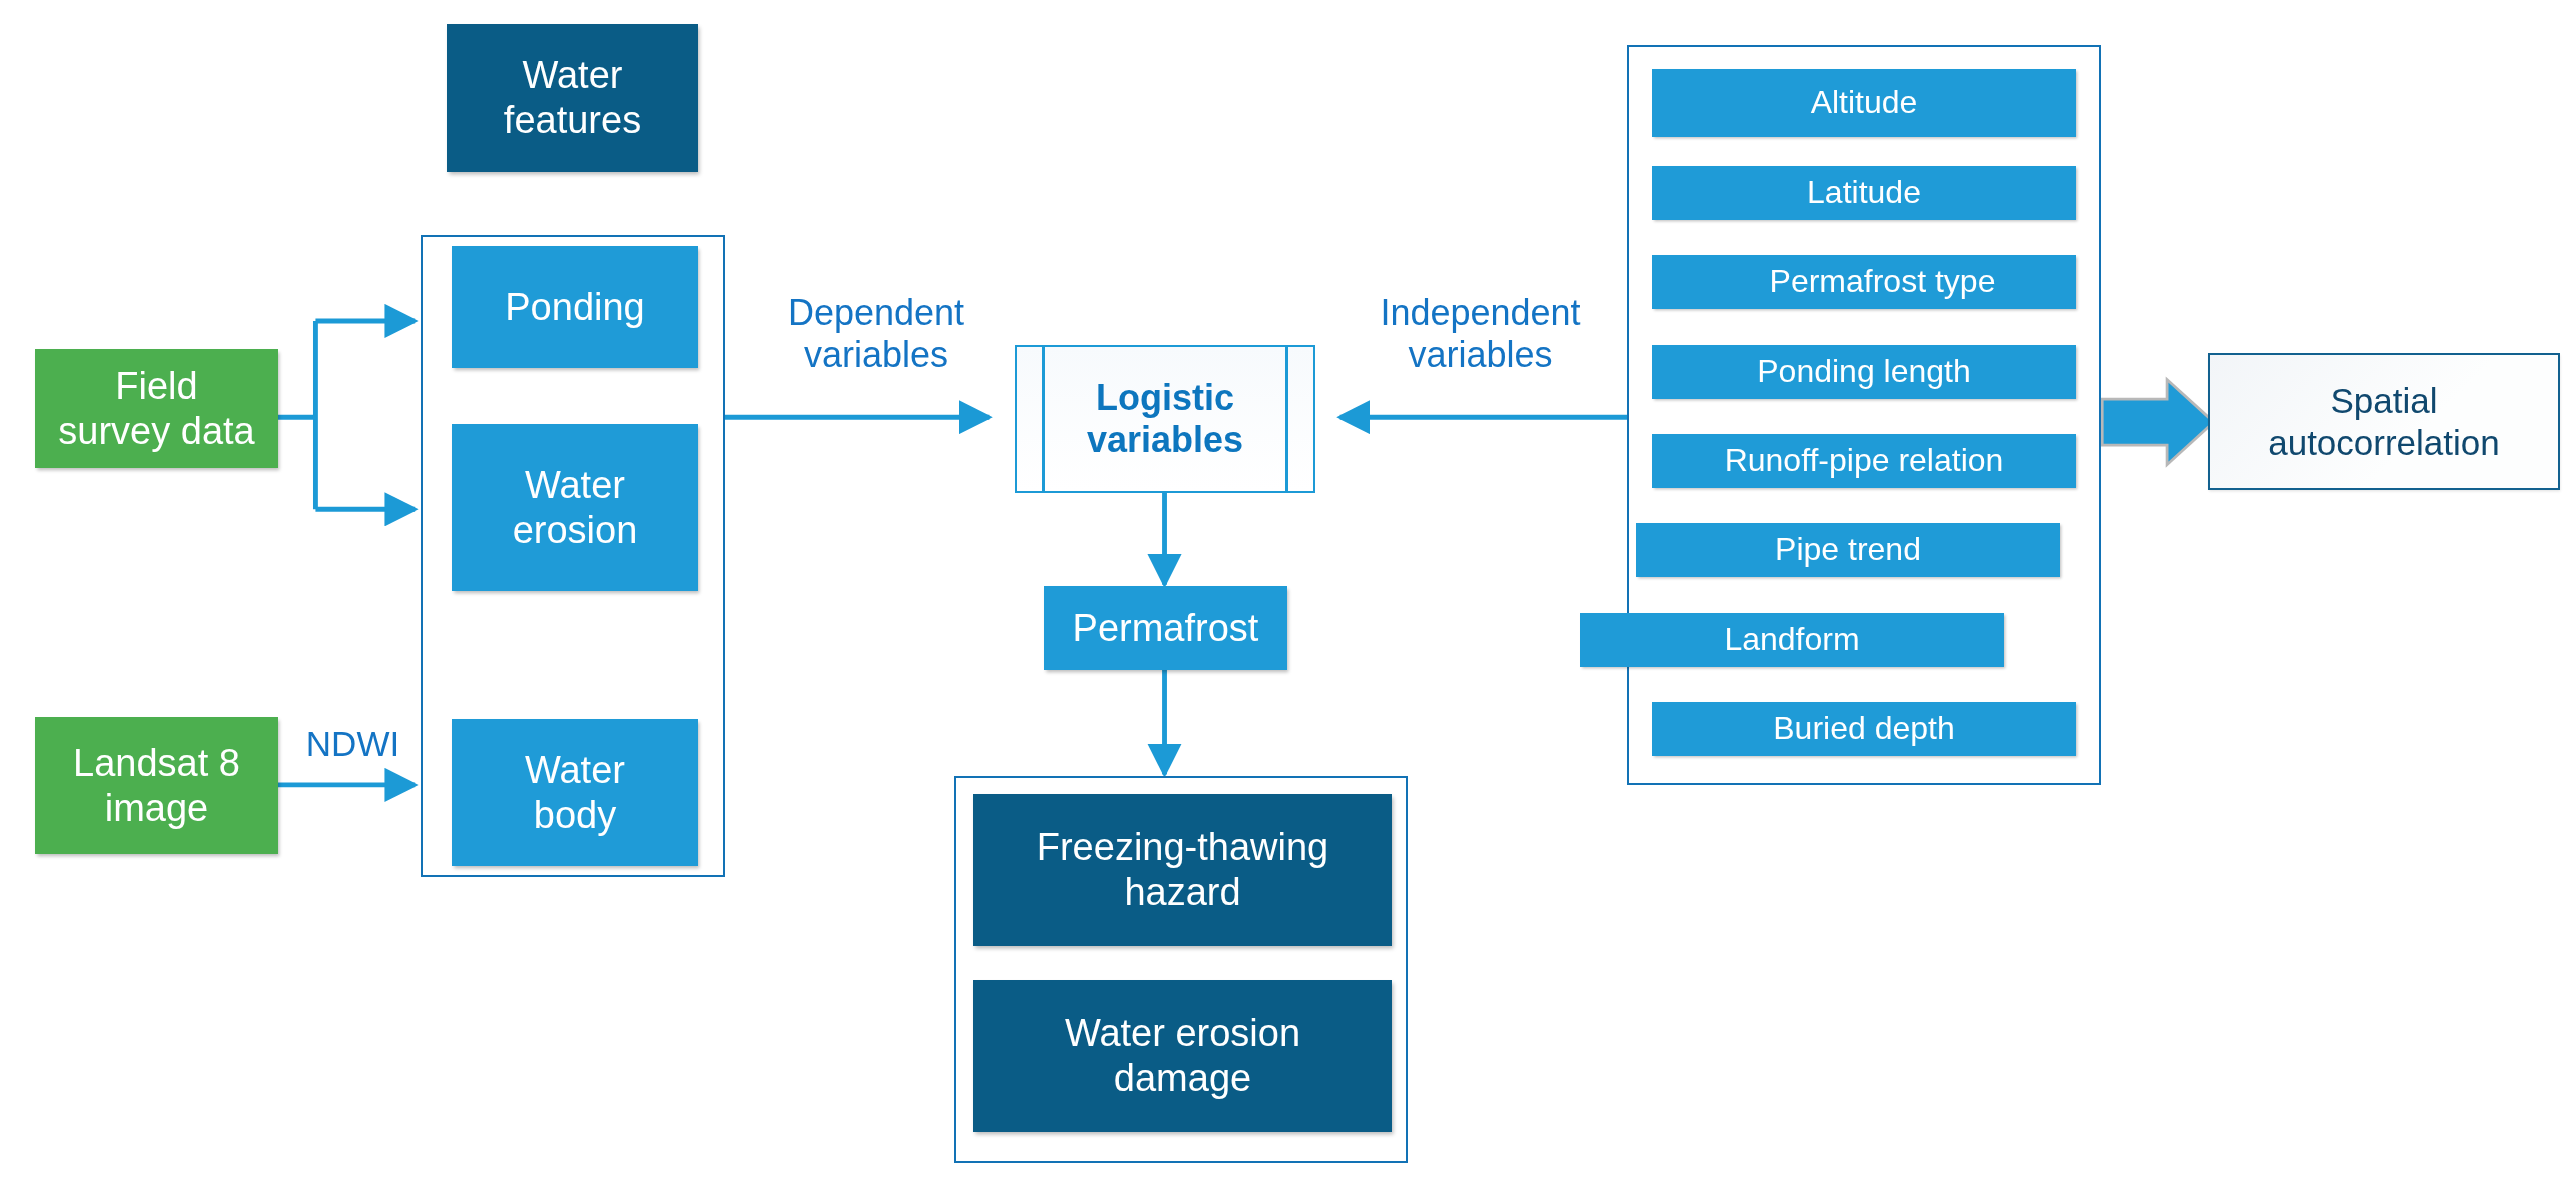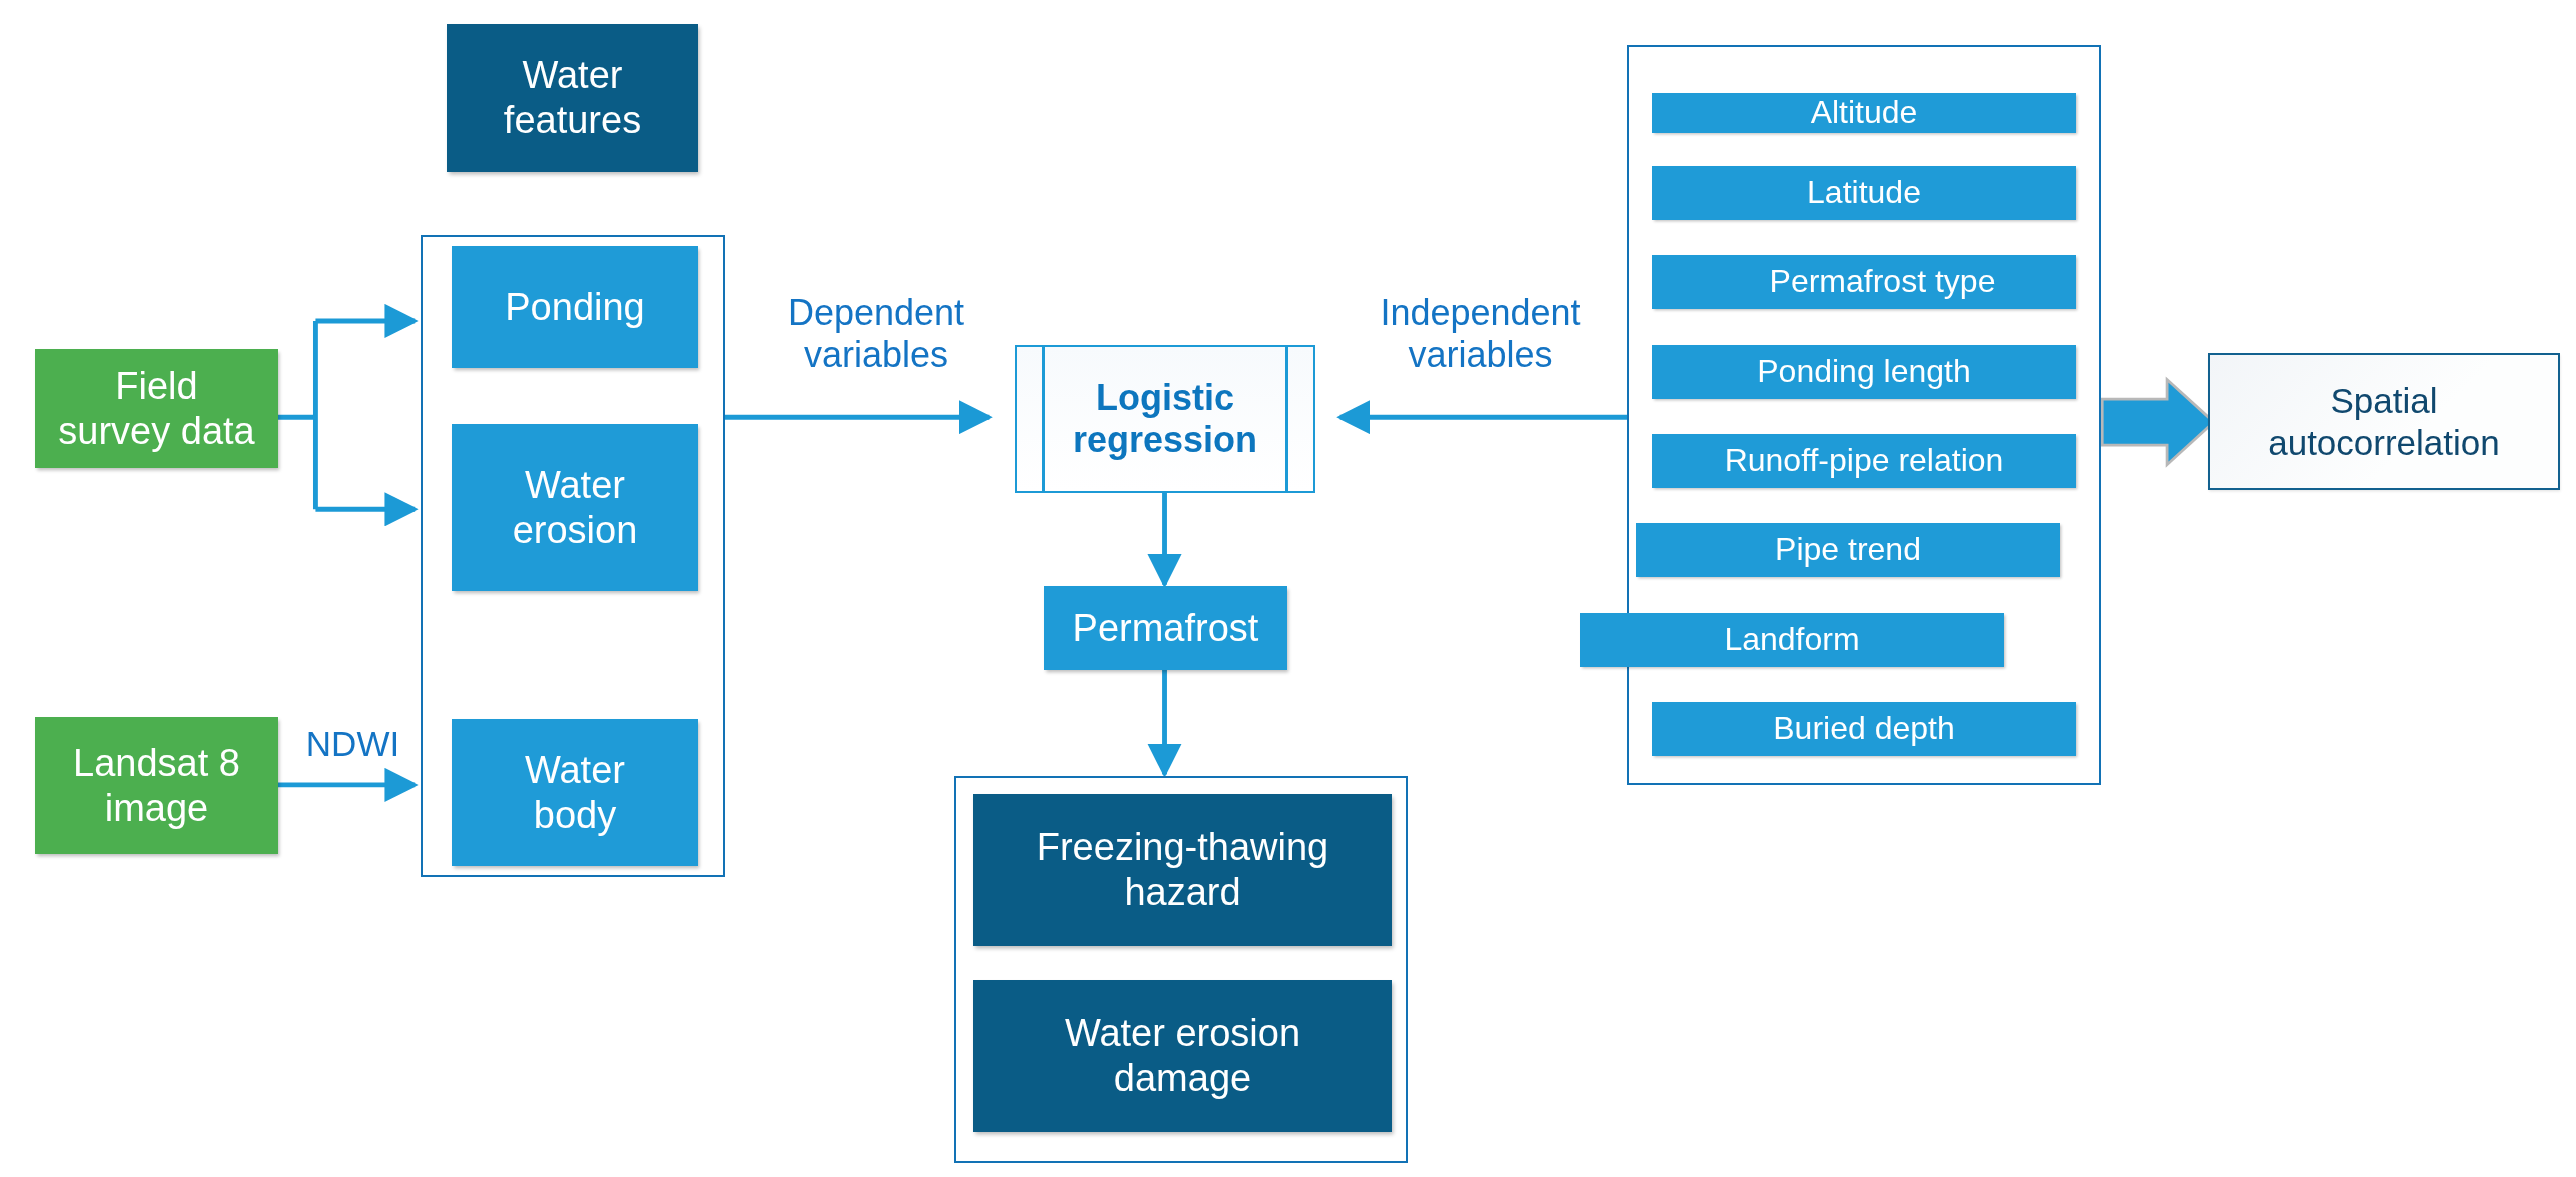--- a/index.html
+++ b/index.html
@@ -208,32 +208,32 @@
   <div class="edge-label" style="left:740px; top:292px; width:272px;">Dependent
 variables</div>
 
   <div class="edge-label" style="left:1334px; top:292px; width:293px;">Independent
 variables</div>
 
   <div class="proc-shape" style="left:1015px; top:345px; width:300px; height:148px;">
     <div class="proc-bar" style="left:25px;"></div>
     <div class="proc-bar" style="right:25px;"></div>
     <div class="proc-label">Logistic
-regression</div>
+variables</div>
   </div>
 
   <div class="node node-lightblue" style="left:1044px; top:586px; width:243px; height:84px;">Permafrost</div>
 
   <div class="node node-darkblue" style="left:973px; top:794px; width:419px; height:152px;">Freezing-thawing
 hazard</div>
 
   <div class="node node-darkblue" style="left:973px; top:980px; width:419px; height:152px;">Water erosion
 damage</div>
 
-  <div class="node node-listitem" style="left:1652px; top:93px; width:424px; height:40px;">Altitude</div>
+  <div class="node node-listitem" style="left:1652px; top:69px; width:424px; height:68px;">Altitude</div>
 
   <div class="node node-listitem" style="left:1652px; top:166px; width:424px; height:54px;">Latitude</div>
 
   <div class="node node-listitem" style="left:1652px; top:255px; width:424px; height:54px;padding-left:37px;">Permafrost type</div>
 
   <div class="node node-listitem" style="left:1652px; top:345px; width:424px; height:54px;">Ponding length</div>
 
   <div class="node node-listitem" style="left:1652px; top:434px; width:424px; height:54px;">Runoff-pipe relation</div>
 
   <div class="node node-listitem" style="left:1636px; top:523px; width:424px; height:54px;">Pipe trend</div>

